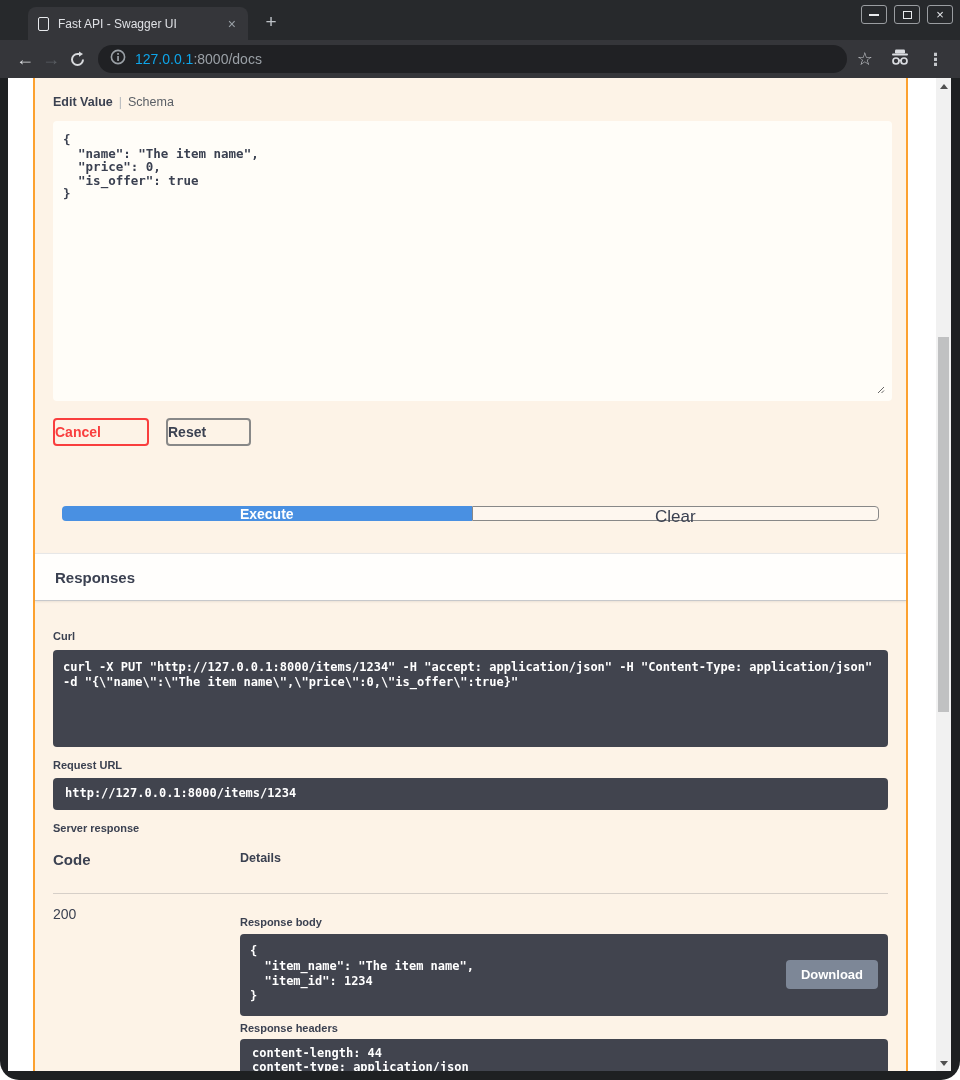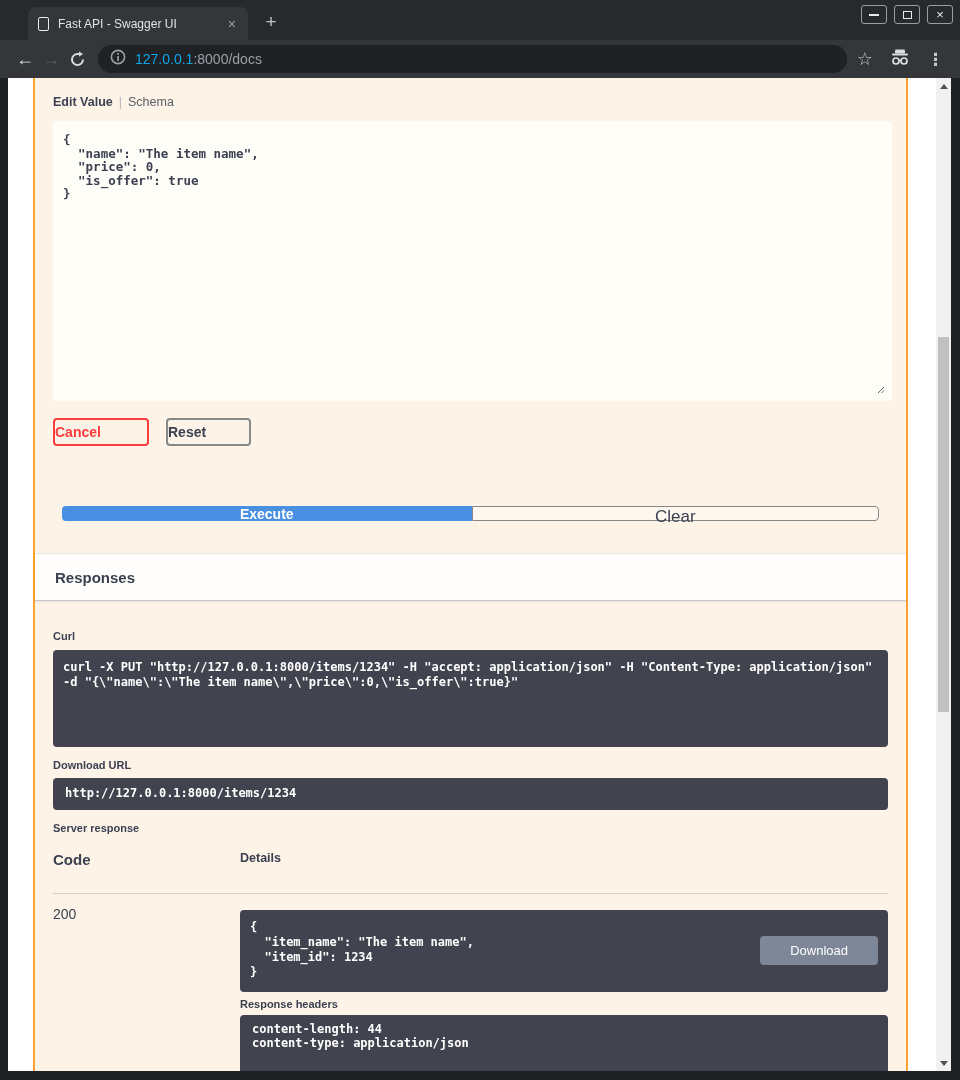--- a/index.html
+++ b/index.html
@@ -1,19 +1,19 @@
 <!DOCTYPE html>
 <html><head>
 <meta charset="utf-8">
 <style>
   * { box-sizing: border-box; margin: 0; padding: 0; }
   html, body { width: 960px; height: 1080px; overflow: hidden; }
   body { font-family: "Liberation Sans", "DejaVu Sans", sans-serif; }
 
-  .window { position: relative; width: 960px; height: 1080px; background: #1e2022; }
+  .window { position: relative; width: 960px; height: 1080px; background: #1e2022; border-radius: 19px; }
 
   
   .titlebar { position: absolute; top: 0; left: 0; right: 0; height: 40px; background: #27292c; }
   .tab { position: absolute; left: 28px; bottom: 0; width: 220px; height: 33px; background: #35363a;
          border-radius: 8px 8px 0 0; display: flex; align-items: center; padding: 0 10px; }
   .doc-icon { width: 11px; height: 14px; border: 1.5px solid #e8eaed; border-radius: 2px; flex: 0 0 auto; }
   .tab-title { margin-left: 9px; flex: 1; font-size: 12px; color: #dfe1e5; white-space: nowrap; overflow: hidden; }
   .tab-close { color: #9aa0a6; font-size: 14px; line-height: 14px; cursor: pointer; padding: 0 2px; }
   .new-tab { position: absolute; left: 262px; top: 13px; width: 18px; height: 18px; color: #bdc1c6;
              font-size: 19px; line-height: 17px; text-align: center; cursor: pointer; }
@@ -93,22 +93,22 @@
   .resp-head { display: flex; border-bottom: 1px solid rgba(59,65,81,0.2); padding-bottom: 25px; }
   .col-status { width: 187px; flex: 0 0 auto; }
   .col-details { flex: 1; min-width: 0; }
   .code-header { font-size: 15px; font-weight: bold; color: #3b4151; }
   .details-header { font-size: 12.5px; font-weight: bold; color: #3b4151; }
   .resp-row { display: flex; padding-top: 12px; }
   .status-code { font-size: 14px; color: #3b4151; line-height: 17px; }
   .lbl-respbody { margin-top: 9px; }
   .respbody-block { position: relative; margin-top: 4px; height: 82px; }
   .download-btn { position: absolute; right: 10px; top: 26px; background: #7d8797; color: #ffffff;
-                  border: none; border-radius: 4px; font-size: 13px; font-weight: normal;
-                  padding: 7px 30px; cursor: pointer; font-family: "Liberation Sans", sans-serif; }
+                  border: none; border-radius: 4px; font-size: 13px; font-weight: bold;
+                  padding: 7px 15px; cursor: pointer; font-family: "Liberation Sans", sans-serif; }
   .lbl-respheaders { margin-top: 5px; }
   .respheaders-block { margin-top: 3px; height: 70px; padding: 7px 12px; line-height: 14px; }
 
   
   .scrollbar { position: absolute; top: 78px; left: 936px; width: 15px; height: 993px; background: #f1f1f1; }
   .sb-btn { position: absolute; left: 0; width: 15px; height: 16px; display: flex;
             align-items: center; justify-content: center; cursor: pointer; }
   .sb-up { top: 0; } .sb-down { bottom: 0; }
   .tri-up { width: 0; height: 0; border-left: 4px solid transparent; border-right: 4px solid transparent;
             border-bottom: 5px solid #505050; }
@@ -205,35 +205,36 @@
       </div>
 
       <div class="section-header">
         <span class="section-title">Responses</span>
       </div>
 
       <div class="responses-inner">
         <div class="lbl">Curl</div>
         <pre class="codeblock curl-block">curl -X PUT "http://127.0.0.1:8000/items/1234" -H "accept: application/json" -H "Content-Type: application/json" -d "{\"name\":\"The item name\",\"price\":0,\"is_offer\":true}"</pre>
 
-        <div class="lbl lbl-requrl">Download URL</div>
+        <div class="lbl lbl-requrl">Request URL</div>
         <pre class="codeblock requrl-block">http://127.0.0.1:8000/items/1234</pre>
 
         <div class="lbl lbl-server">Server response</div>
 
         <div class="resp-table">
           <div class="resp-head">
             <div class="col-status code-header">Code</div>
             <div class="col-details details-header">Details</div>
           </div>
           <div class="resp-row">
             <div class="col-status">
               <div class="status-code">200</div>
             </div>
             <div class="col-details">
+              <div class="lbl lbl-respbody">Response body</div>
               <div class="respbody-block">
                 <pre class="codeblock" style="height:100%;">{
   "item_name": "The item name",
   "item_id": 1234
 }</pre>
                 <button class="download-btn">Download</button>
               </div>
               <div class="lbl lbl-respheaders">Response headers</div>
               <pre class="codeblock respheaders-block">content-length: 44 
 content-type: application/json</pre>

